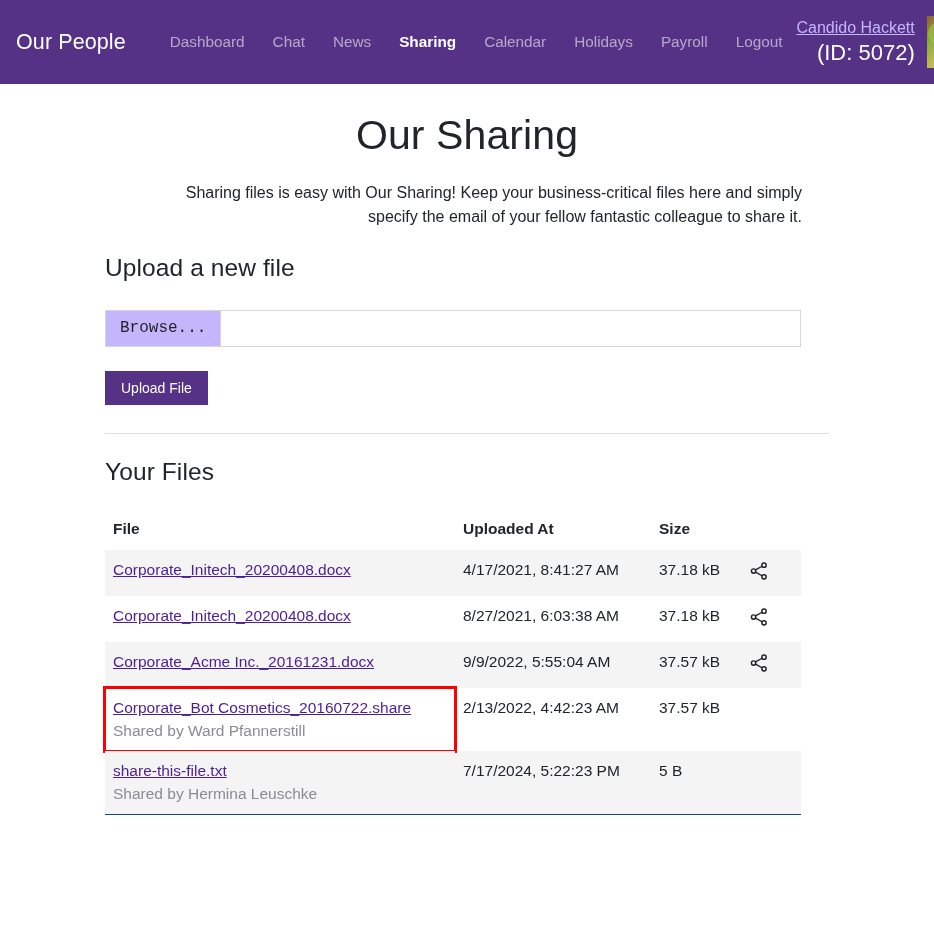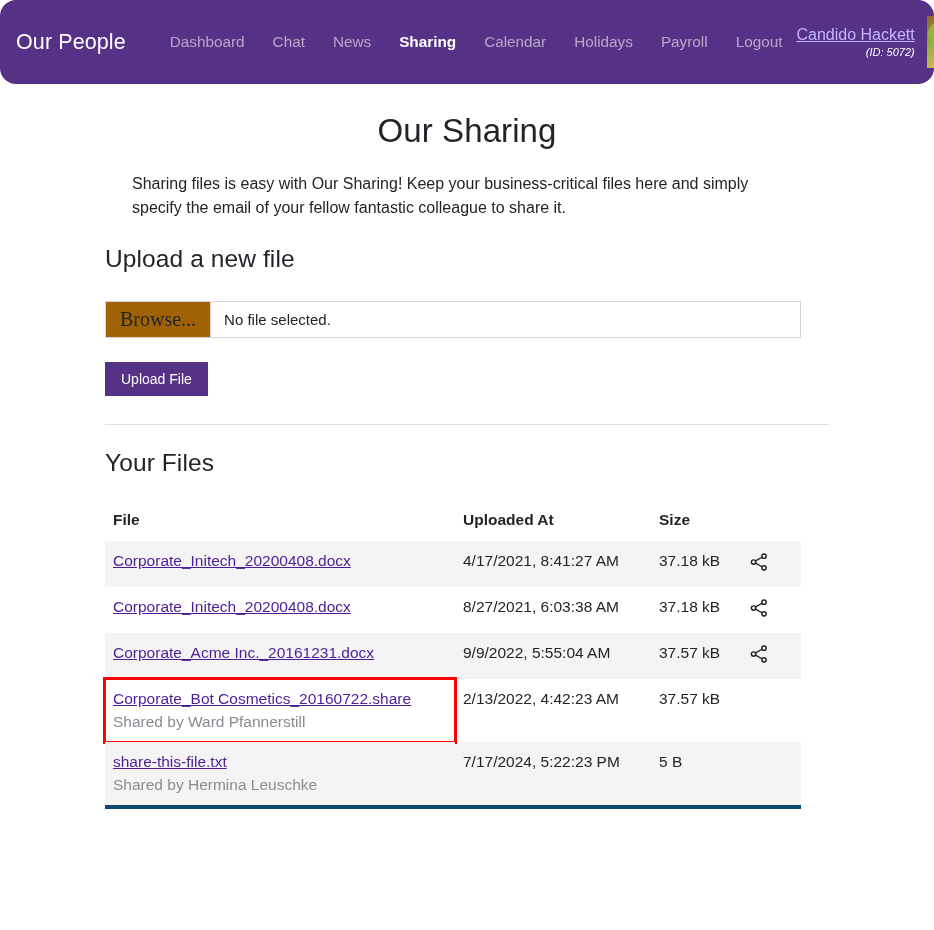--- a/index.html
+++ b/index.html
@@ -18,21 +18,20 @@
   }
 
   
   .navbar {
     background: #553285;
     height: 84px;
     display: flex;
     align-items: center;
     padding: 0 16px 0 16px;
     position: relative;
-    border-radius: 16px;
   }
   .brand {
     color: #ffffff;
     font-size: 21.5px;
     font-weight: 400;
     letter-spacing: .1px;
     margin-right: 30px;
     white-space: nowrap;
     text-decoration: none;
     cursor: pointer;
@@ -72,50 +71,49 @@
     display: block;
     color: #c4b5fd;
     font-size: 16px;
     text-decoration: underline;
     cursor: pointer;
     white-space: nowrap;
   }
   .user-id {
     display: block;
     color: #ffffff;
-    font-size: 11px;
-    white-space: nowrap;
-    font-style: italic;
+    font-size: 22px;
+    white-space: nowrap;
   }
   .avatar {
     width: 52px;
     height: 52px;
     flex: 0 0 52px;
     overflow: hidden;
     position: relative;
     background: #7d9a3d;
   }
   .avatar svg { display: block; width: 100%; height: 100%; }
 
   
   .container {
     width: 724px;
     margin: 0 auto;
     padding: 0;
   }
   h1.page-title {
     text-align: center;
-    font-size: 33px;
+    font-size: 41px;
     font-weight: 400;
     color: #212529;
     margin: 28px 0 0 0;
     letter-spacing: .1px;
   }
   p.page-lede {
-    text-align: left;
+    text-align: right;
     font-size: 16px;
     line-height: 1.52;
     color: #212529;
     margin: 22px auto 0 auto;
     width: 670px;
   }
   h2.section-title {
     font-size: 24.5px;
     font-weight: 400;
     color: #212529;
@@ -132,26 +130,26 @@
   .file-input-wrap {
     margin-top: 28px;
     display: flex;
     align-items: stretch;
     border: 1px solid #d5d5da;
     background: #ffffff;
     height: 37px;
     width: 696px;
   }
   .browse-btn {
-    background: #a16207;
+    background: #c4b5fd;
     border: 0;
     border-right: 1px solid #d5d5da;
     color: #212529;
-    font-family: Liberation Serif, serif;
-    font-size: 20px;
+    font-family: Liberation Mono, monospace;
+    font-size: 16px;
     padding: 0 14px;
     cursor: pointer;
     white-space: nowrap;
   }
   .file-status {
     display: flex;
     align-items: center;
     padding-left: 13px;
     font-size: 15px;
     color: #212529;
@@ -188,21 +186,21 @@
   }
   table.files td {
     font-size: 15.5px;
     color: #212529;
     padding: 11px 8px;
     vertical-align: top;
     border: 0;
   }
   table.files tbody tr:nth-child(odd) td { background: #f4f4f5; }
   table.files tbody tr:nth-child(even) td { background: #ffffff; }
-  table.files tbody tr:last-child td { border-bottom: 4px solid #0c4a6e; }
+  table.files tbody tr:last-child td { border-bottom: 1px solid #0c4a6e; }
 
   .col-file   { width: 350px; }
   .col-date   { width: 196px; }
   .col-size   { width: 90px; }
   .col-action { width: 60px; }
 
   .file-link {
     color: #4c1d95;
     cursor: pointer;
     font-size: 15.5px;
@@ -303,21 +301,20 @@
 
 <div class="container">
 
   <h1 class="page-title">Our Sharing</h1>
   <p class="page-lede">Sharing files is easy with Our Sharing! Keep your business-critical files here and simply specify the email of your fellow fantastic colleague to share it.</p>
 
   <h2 class="section-title">Upload a new file</h2>
 
   <div class="file-input-wrap">
     <button type="button" class="browse-btn">Browse...</button>
-    <span class="file-status">No file selected.</span>
   </div>
 
   <button type="button" class="upload-btn">Upload File</button>
 
   <hr class="divider">
 
   <h2 class="section-title">Your Files</h2>
 
   <table class="files">
     <colgroup>

